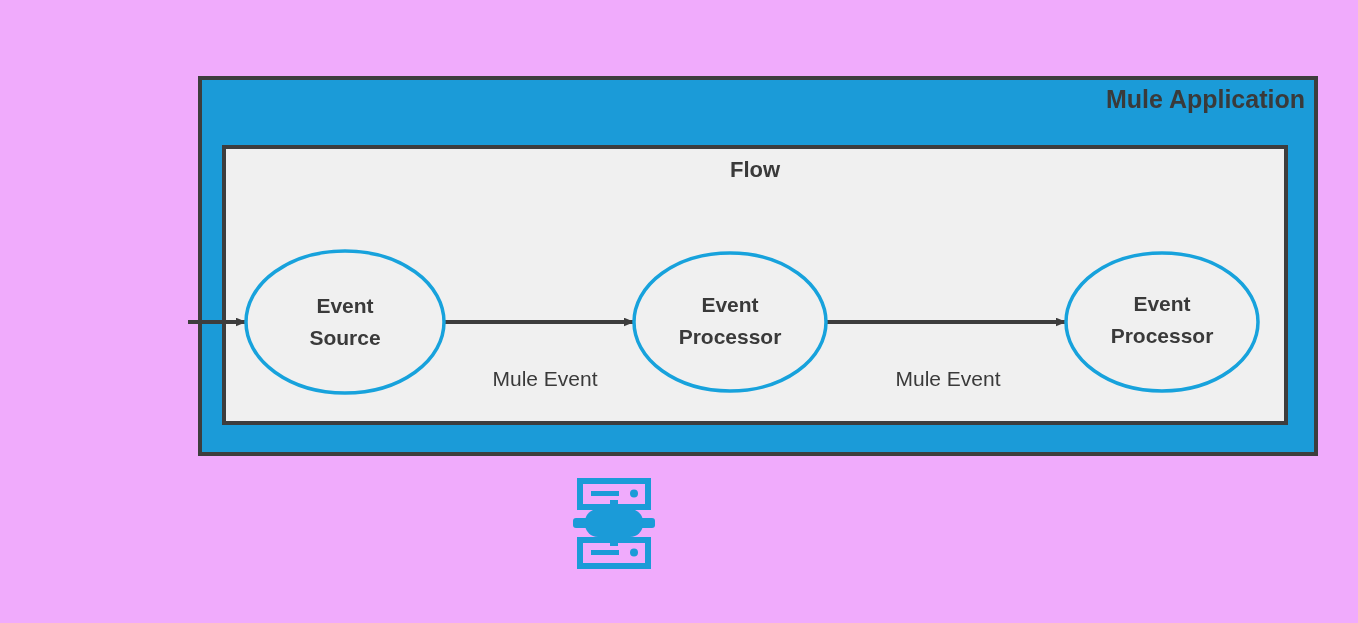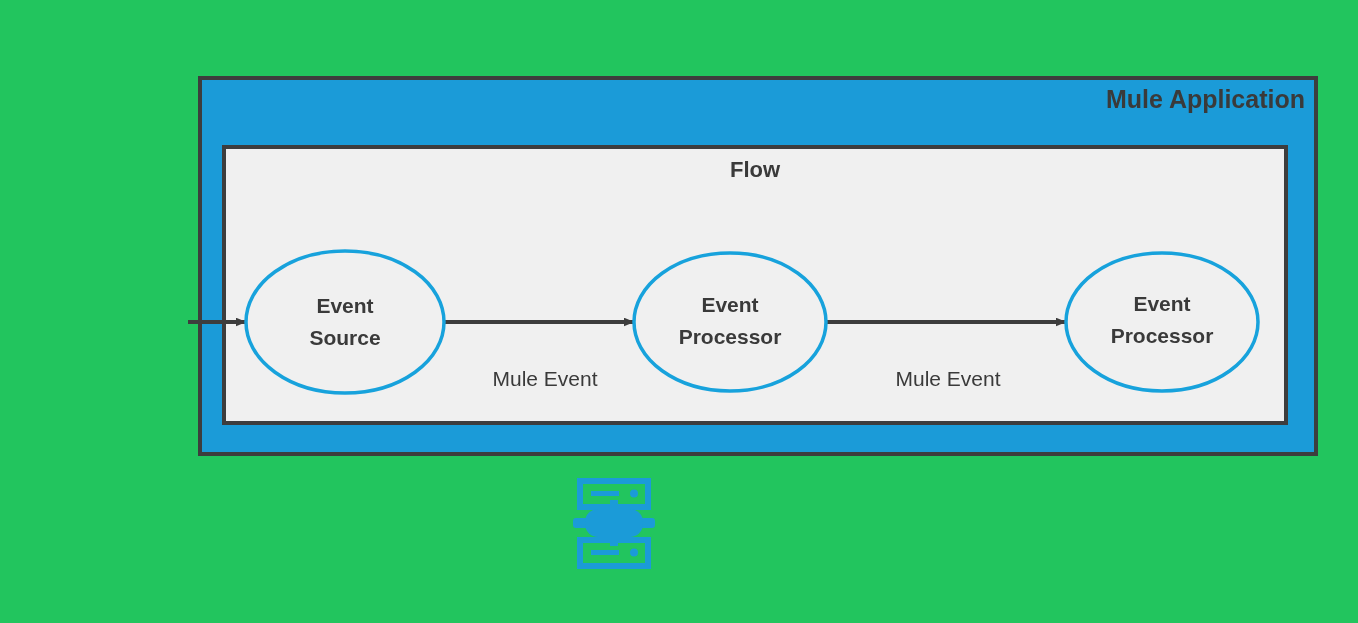--- a/index.html
+++ b/index.html
@@ -10,21 +10,21 @@
   body {
     width: 1358px;
     height: 623px;
     overflow: hidden;
     font-family: "Liberation Sans", sans-serif;
   }
   #stage {
     position: relative;
     width: 1358px;
     height: 623px;
-    background: #22c55e;
+    background: #f0abfc;
   }
   #diagram-svg {
     position: absolute;
     top: 0;
     left: 0;
     display: block;
   }
   .app-title {
     font-family: "Liberation Sans", sans-serif;
     font-size: 25px;

